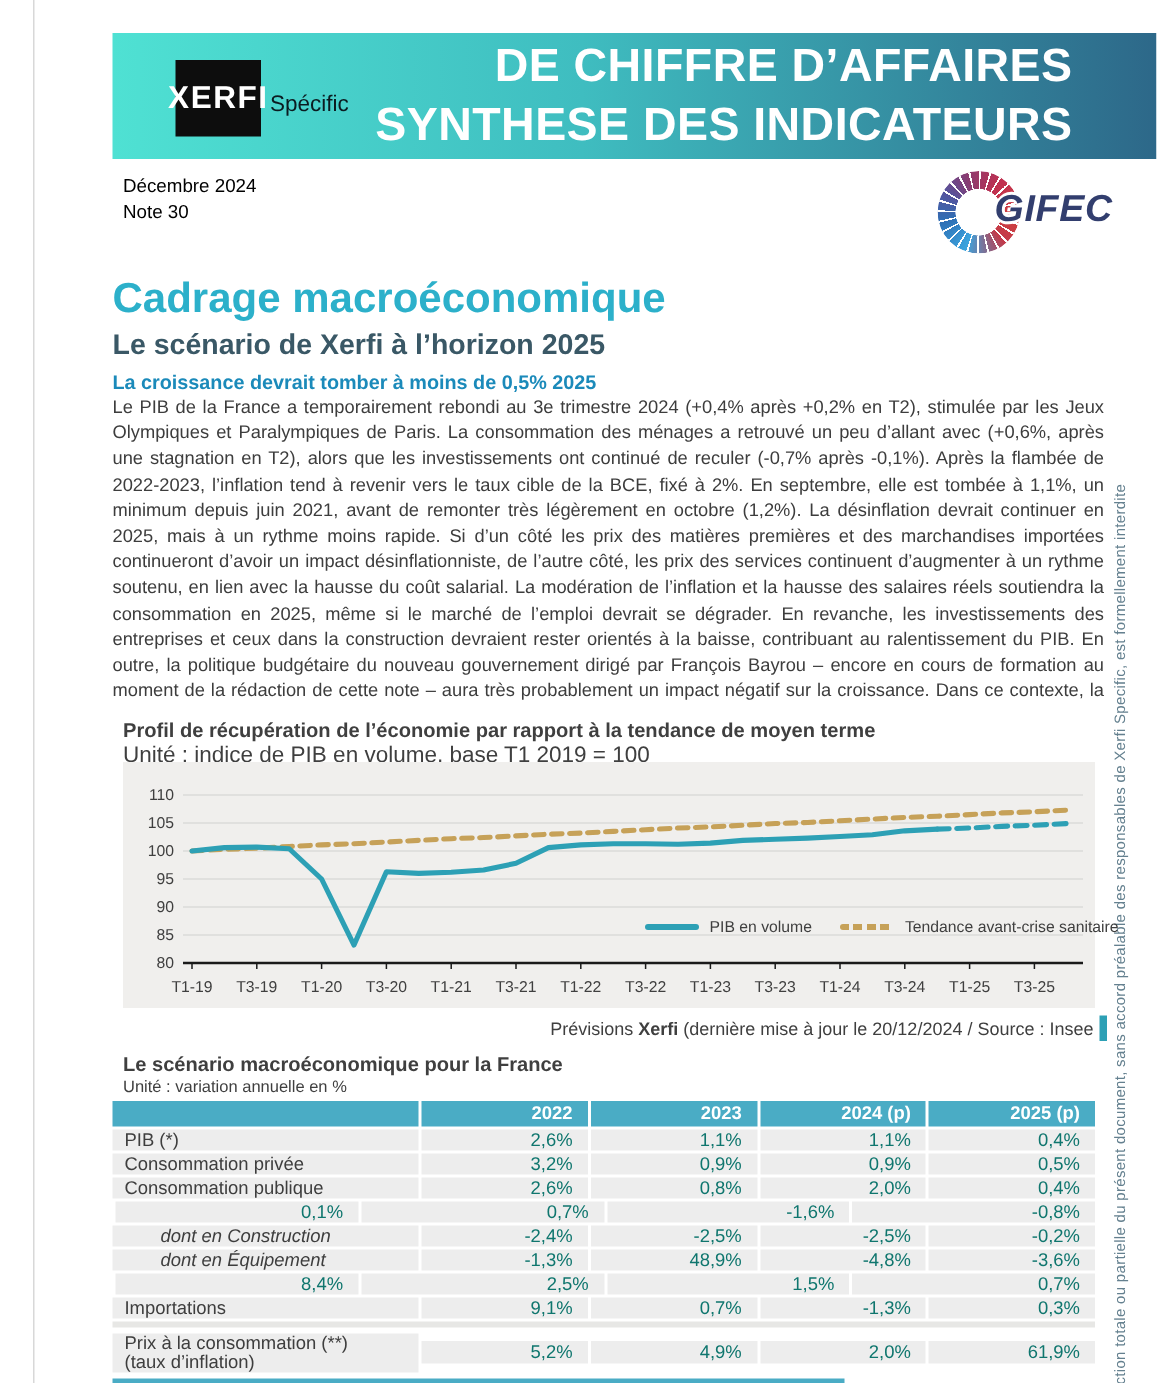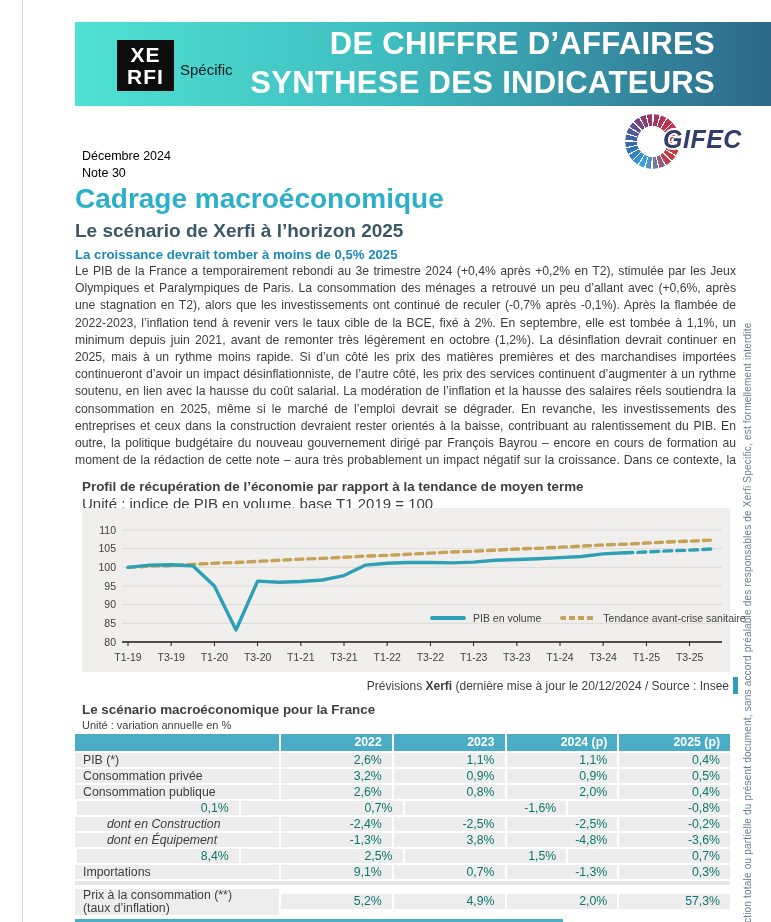--- a/index.html
+++ b/index.html
@@ -10,32 +10,32 @@
   }
   .left-rule { position:absolute; left:22px; top:0; width:1px; height:922px; background:#d8d8d8; }
 
   
   .banner {
     position:absolute; left:75px; top:22px; width:696px; height:84px;
     background:linear-gradient(90deg, #4fe1d3 0%, #3fbdc0 45%, #2d6889 100%);
   }
   .xerfi-logo {
     position:absolute; left:42px; top:18px; width:57px; height:51px; background:#0d0d0d;
-    display:flex; flex-direction:column; align-items:center; justify-content:center;
+    display:flex; align-items:center; justify-content:center;
     color:#fff; font-weight:800; font-size:21px; line-height:22px; letter-spacing:1px;
   }
   .specific-label { position:absolute; left:105px; top:39px; font-size:15px; color:#0b1b20; }
   .banner-titles {
     position:absolute; right:56px; top:2px; text-align:right;
     color:#fff; font-weight:700; font-size:31px; line-height:39px; letter-spacing:0.3px;
     white-space:nowrap;
   }
 
   
-  .meta { position:absolute; left:82px; top:116px; font-size:12.5px; line-height:17px; color:#000;margin-top:32px; }
+  .meta { position:absolute; left:82px; top:116px; font-size:12.5px; line-height:17px; color:#000; }
   .gifec { position:absolute; left:620px; top:112px; width:115px; height:60px; }
   .gifec-ring {
     position:absolute; left:5px; top:2px; width:55px; height:55px; border-radius:50%;
     background:conic-gradient(from 200deg,
       #3ba4de 0deg, #2e6fb5 55deg, #54549e 100deg, #8e3a6e 145deg,
       #c03050 195deg, #cf3e3e 260deg, #c23a4a 300deg, #3ba4de 360deg);
     -webkit-mask:radial-gradient(closest-side, transparent 56%, #000 57%);
     mask:radial-gradient(closest-side, transparent 56%, #000 57%);
   }
   .gifec-ring::after {
@@ -233,21 +233,21 @@
     <div class="t-row italic">
       <div class="t-label">dont en Construction</div>
       <div class="t-val">-2,4%</div>
       <div class="t-val">-2,5%</div>
       <div class="t-val">-2,5%</div>
       <div class="t-val">-0,2%</div>
     </div>
     <div class="t-row italic">
       <div class="t-label">dont en Équipement</div>
       <div class="t-val">-1,3%</div>
-      <div class="t-val">3,8%</div>
+      <div class="t-val">48,9%</div>
       <div class="t-val">-4,8%</div>
       <div class="t-val">-3,6%</div>
     </div>
     <div class="t-row">
       <div class="t-val">8,4%</div>
       <div class="t-val">2,5%</div>
       <div class="t-val">1,5%</div>
       <div class="t-val">0,7%</div>
     </div>
     <div class="t-row">
@@ -259,17 +259,17 @@
     </div>
     <div class="t-spacer"></div>
     <div class="t-row tall">
       <div class="t-label">
         <div>Prix à la consommation (**)</div>
         <div>(taux d’inflation)</div>
       </div>
       <div class="t-val">5,2%</div>
       <div class="t-val">4,9%</div>
       <div class="t-val">2,0%</div>
-      <div class="t-val">57,3%</div>
+      <div class="t-val">61,9%</div>
     </div>
   </div>
 
 <div class="bottom-strip"></div>
 
 </body></html>

